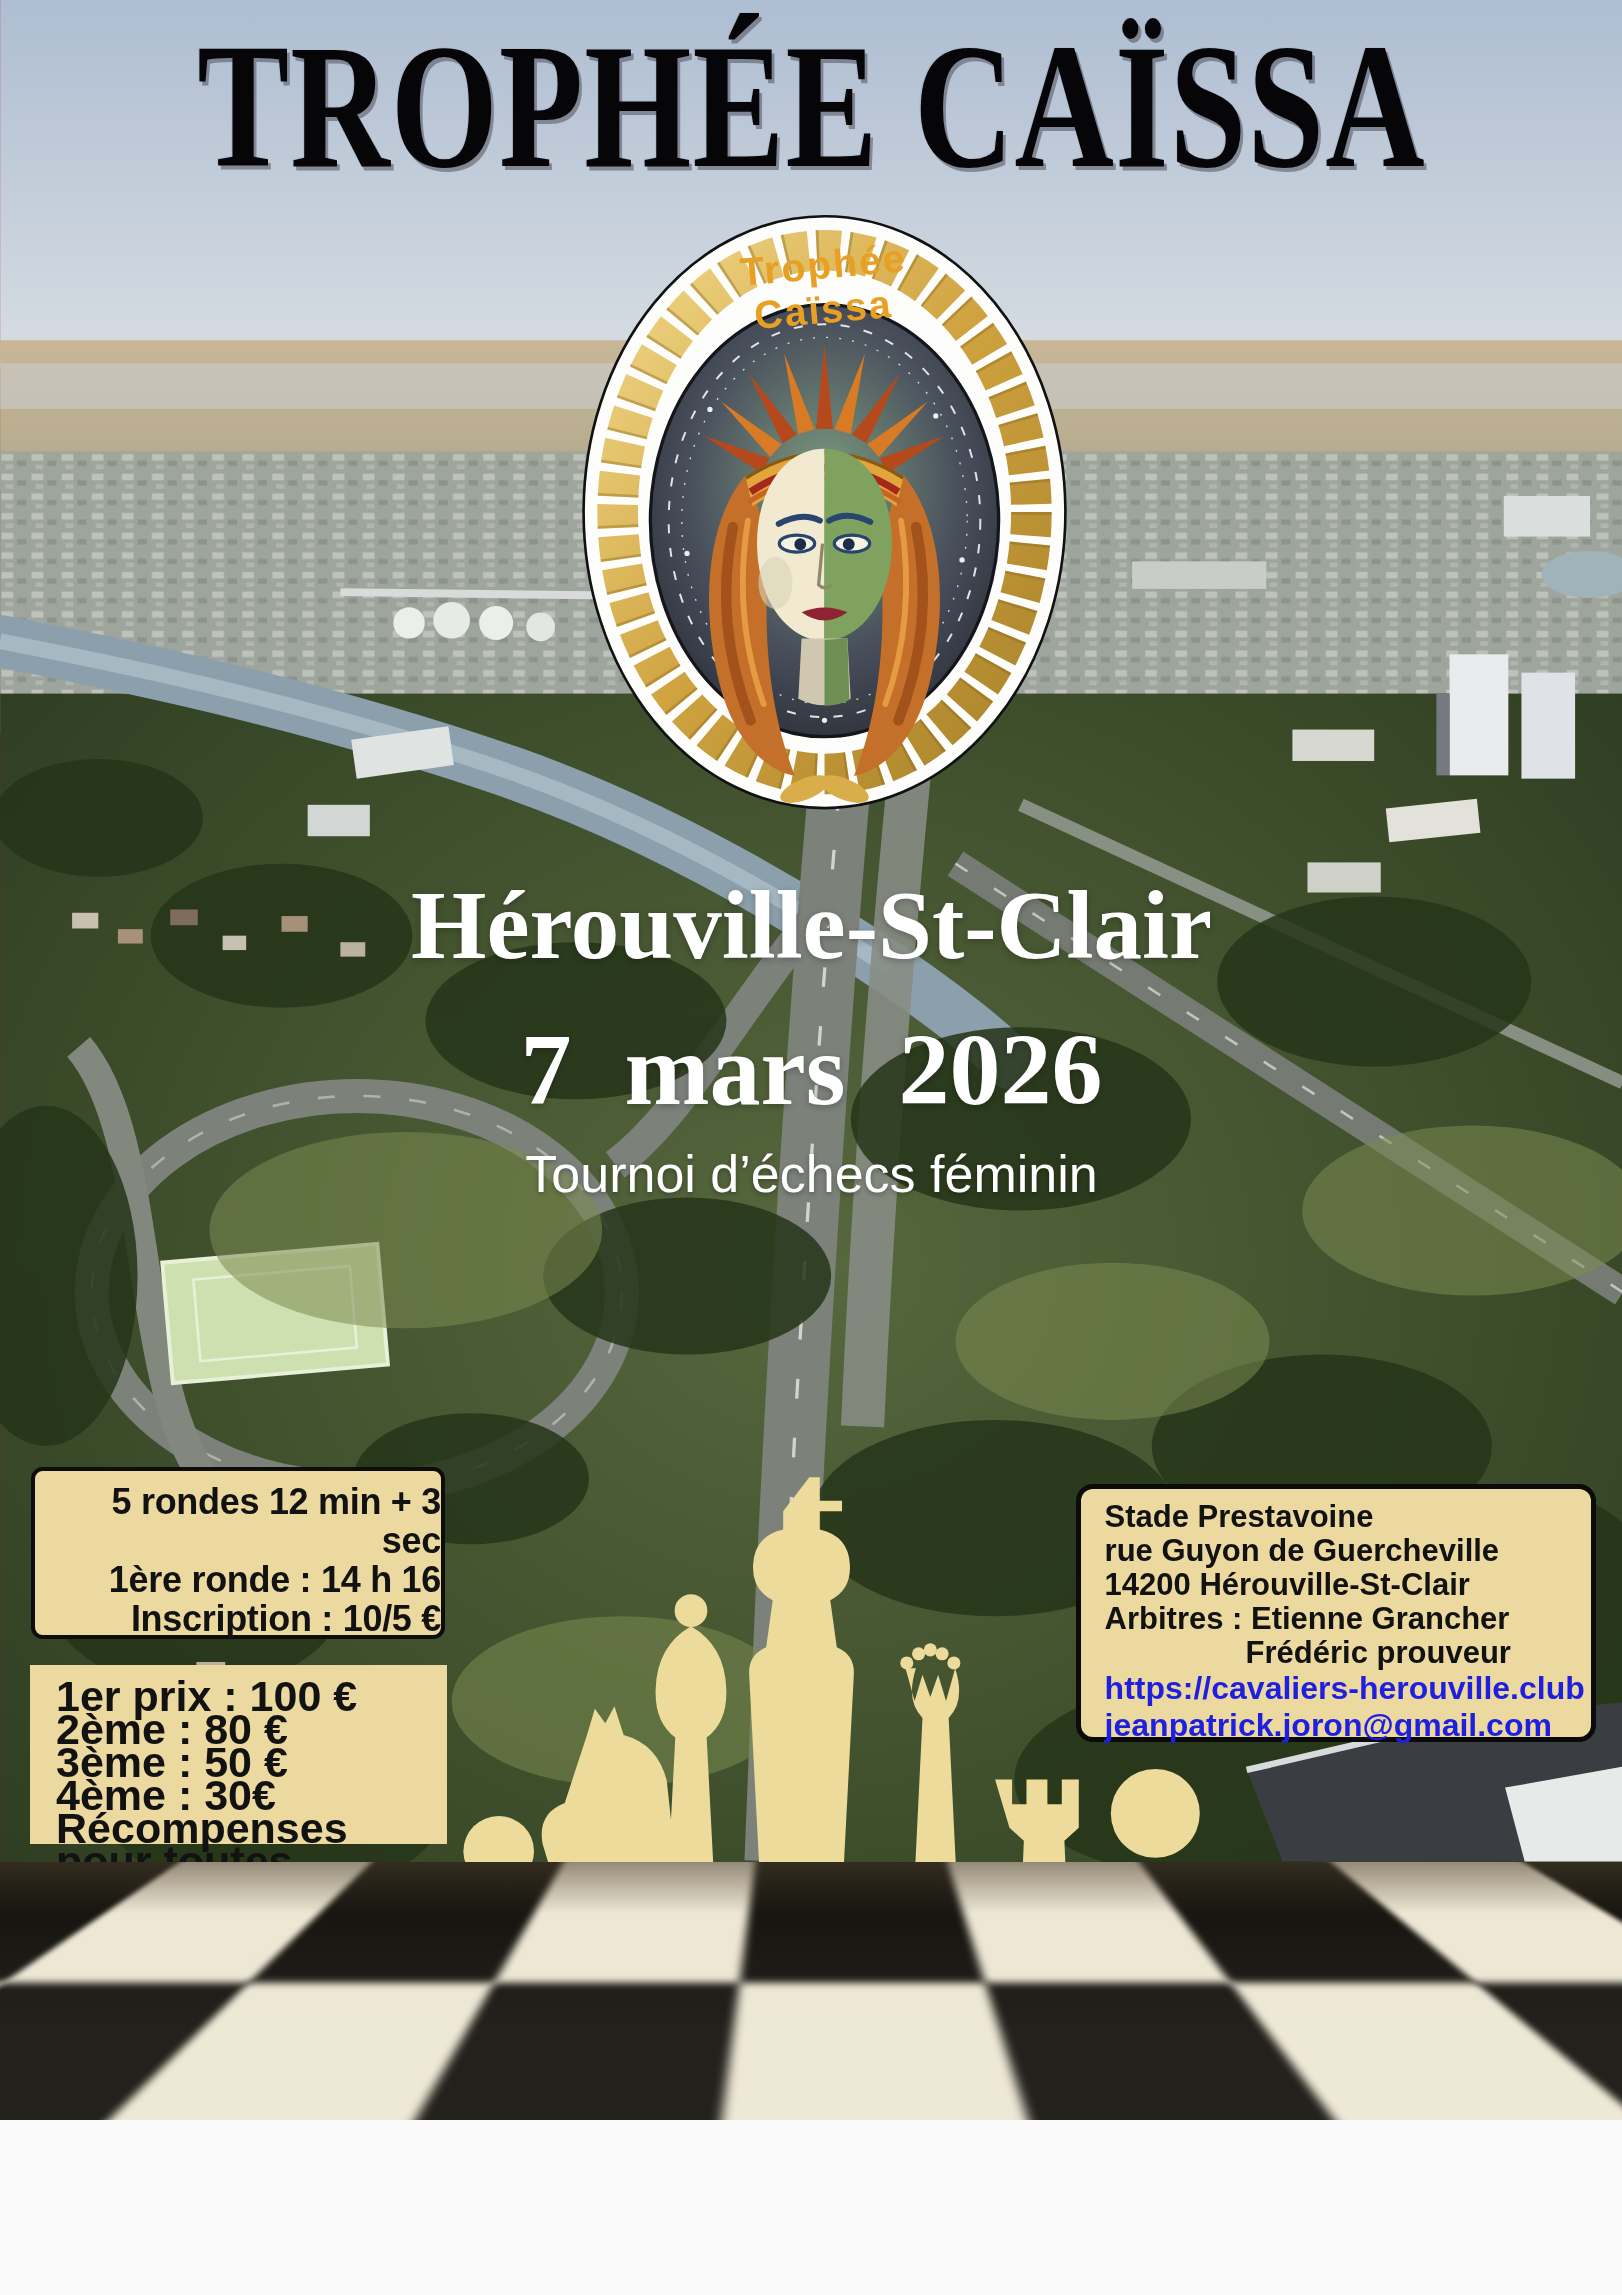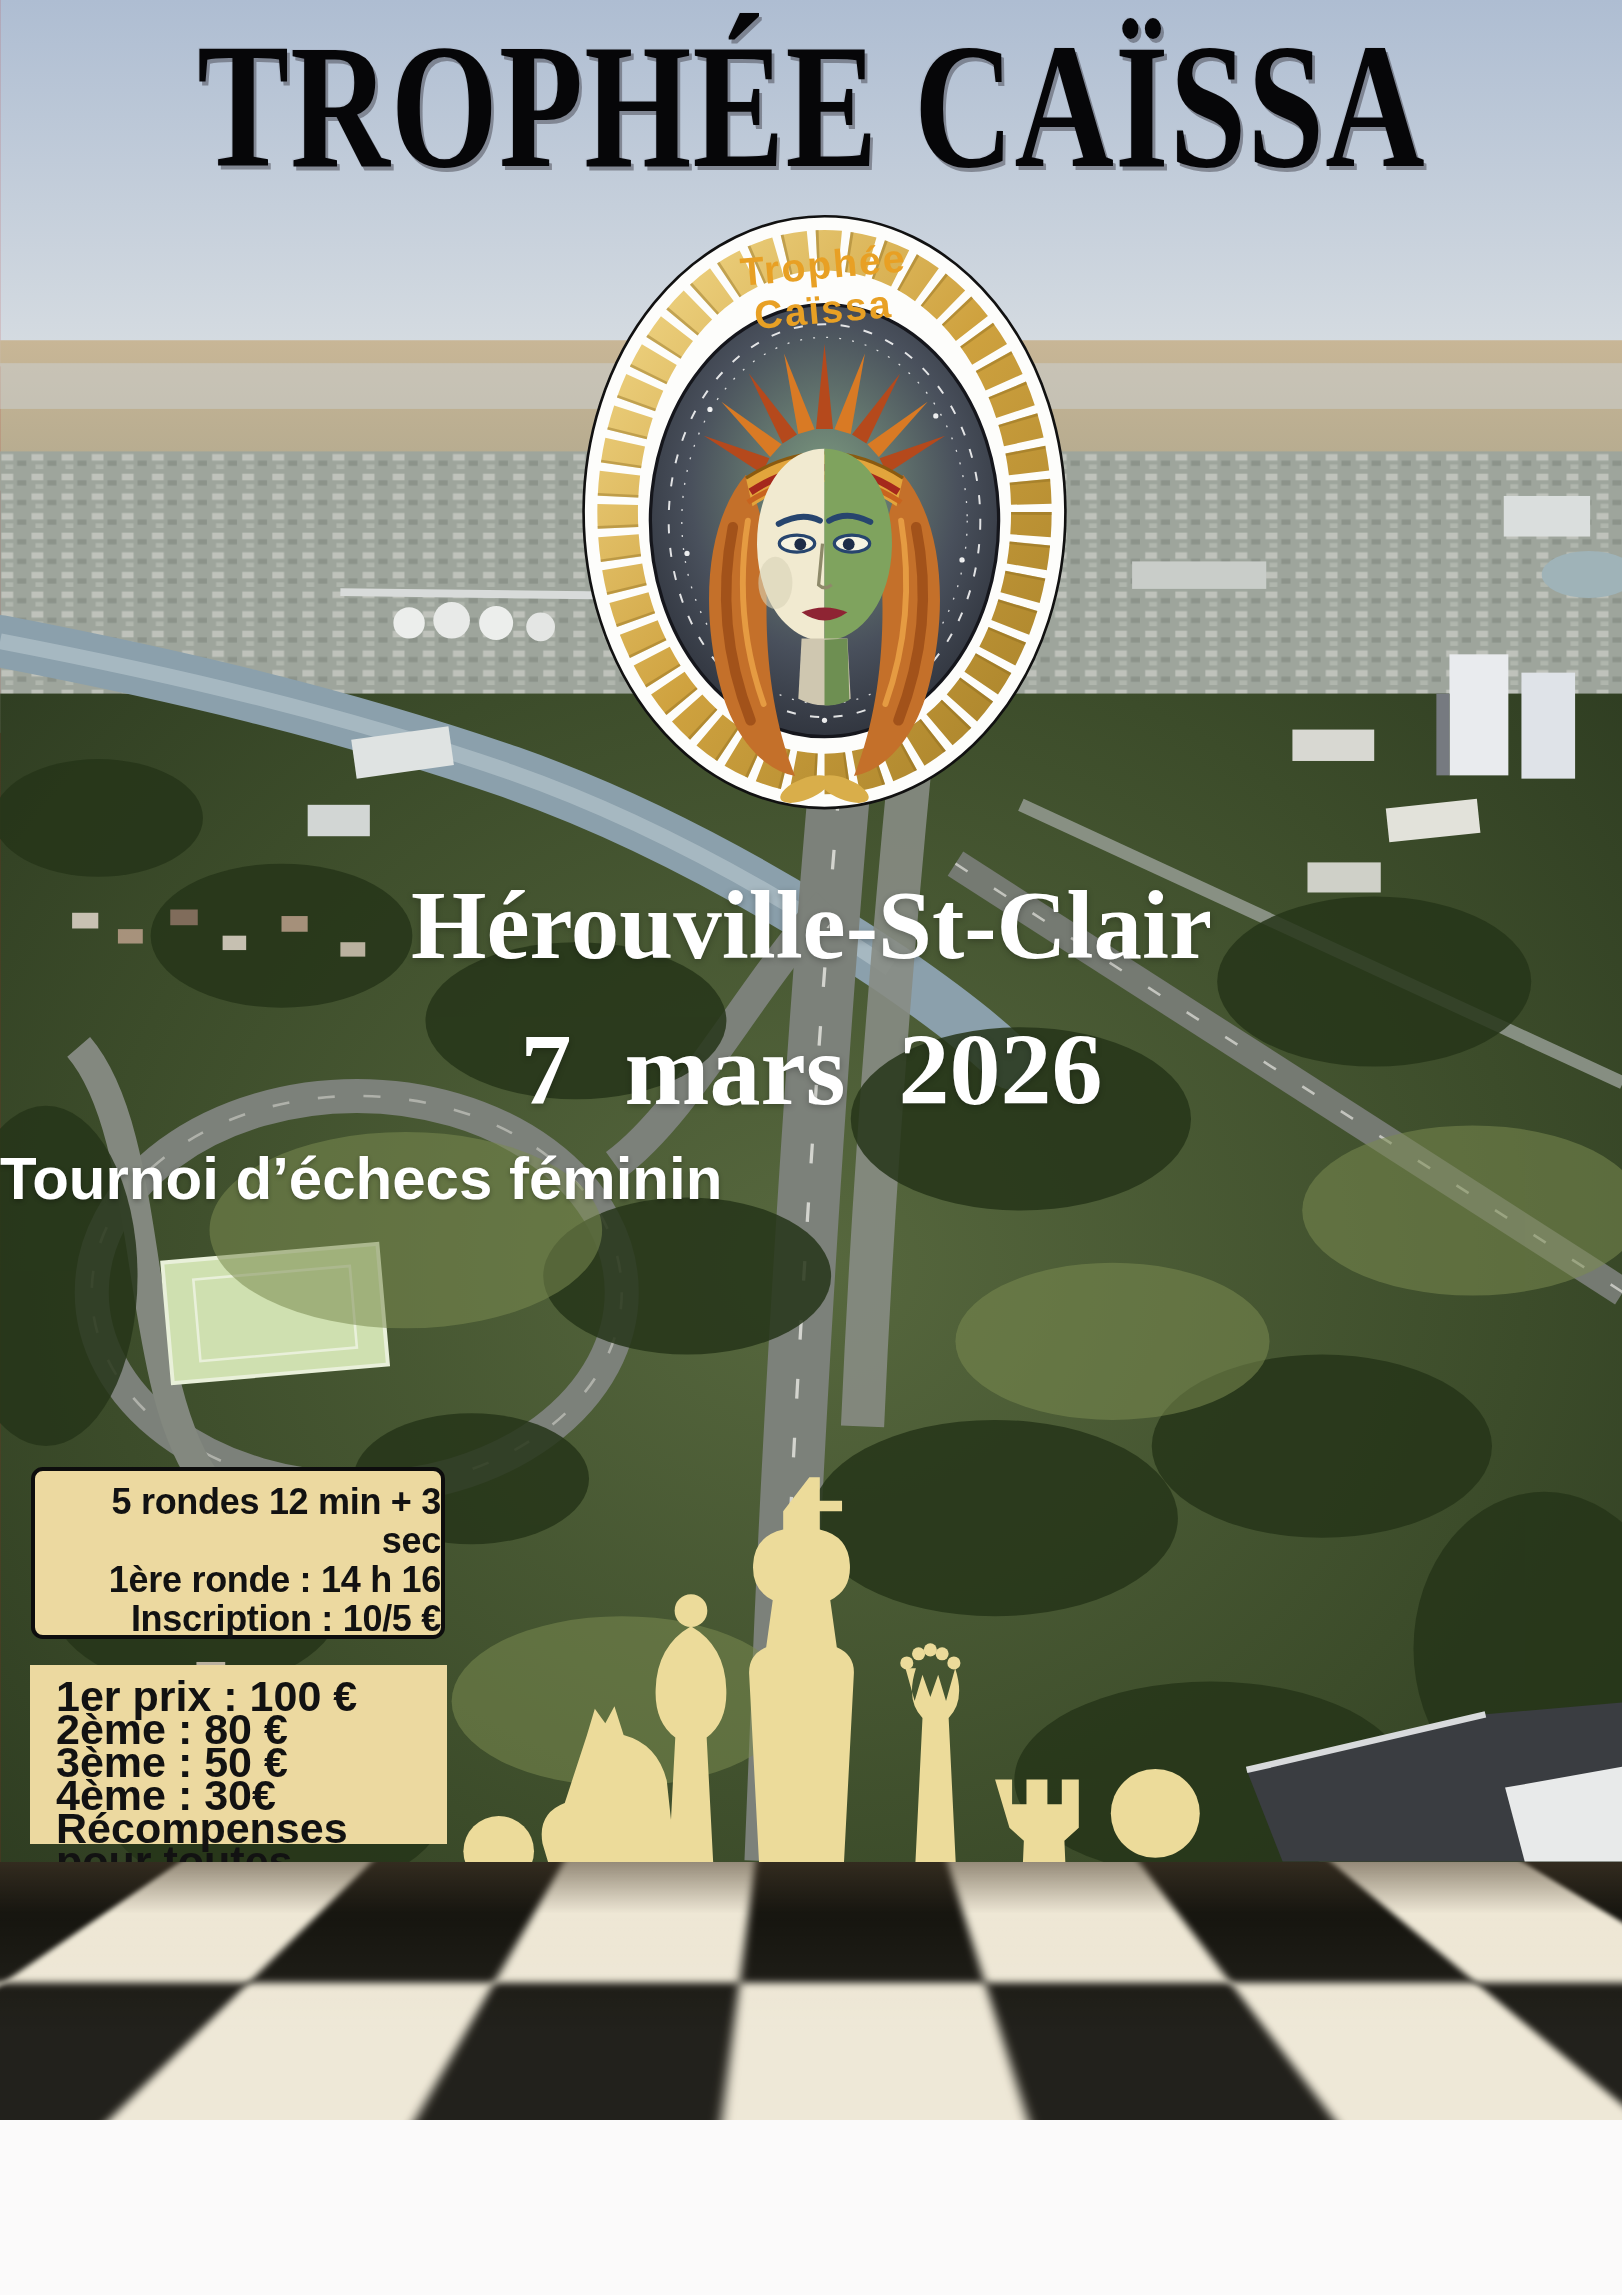--- a/index.html
+++ b/index.html
@@ -10,22 +10,22 @@
   .title{left:0;top:5.2px;width:1623px;text-align:center;white-space:nowrap;
          font-family:"Liberation Serif",serif;font-weight:700;font-size:164px;
          letter-spacing:1.3px;color:#060608;transform:scale(.84,1.08);transform-origin:50% 0;
          text-shadow:3.3px 3.9px 0 rgba(70,70,80,.50),-1.3px -1.3px 0 rgba(160,170,185,.35);}
   .location{left:0;top:870px;width:1623px;text-align:center;color:#fff;
             font-family:"Liberation Serif",serif;font-weight:700;font-size:97px;
             text-shadow:0 2px 6.5px rgba(0,0,0,.25);}
   .date{left:0;top:1011px;width:1623px;text-align:center;color:#fff;
         font-family:"Liberation Serif",serif;font-weight:700;font-size:102px;
         word-spacing:27.5px;text-shadow:0 2px 6.5px rgba(0,0,0,.25);}
-  .subtitle{left:0;top:1144px;width:1623px;color:#fff;
-        font-weight:700;font-size:60px;text-shadow:0 2px 5.2px rgba(0,0,0,.3);}
+  .subtitle{left:0;top:1144px;width:1623px;text-align:center;color:#fff;
+        font-weight:400;font-size:52px;text-shadow:0 2px 5.2px rgba(0,0,0,.3);}
   
   .infobox{background:#ecd9a0;color:#121212;font-weight:700;box-sizing:border-box;}
   .box-schedule{left:31px;top:1467px;width:414px;height:172px;border:4.6px solid #0d0d0d;
                 border-radius:11.8px;padding:10.5px 0 0 19.6px;font-size:36px;line-height:39px;letter-spacing:-0.3px;text-align:right;}
   .box-prizes{left:30px;top:1665px;width:417px;height:179px;padding:15px 0 0 26px;
               font-size:43px;line-height:33px;}
   .box-venue{left:1076px;top:1484px;width:520px;height:258px;border:5.9px solid #0b0b0b;
              border-radius:17px;padding:10.5px 0 0 23.6px;font-size:31px;line-height:34px;}
   .venue-indent{padding-left:141px;}
   .blue-link{color:#1f1fe0;font-size:32px;line-height:37px;text-decoration:none;display:block;}
@@ -300,20 +300,29 @@
   </div>
 
   <div class="abs infobox box-prizes">
     <div>1er prix : 100 €</div>
     <div>2ème : 80 €</div>
     <div>3ème : 50 €</div>
     <div>4ème : 30€</div>
     <div>Récompenses pour toutes</div>
   </div>
 
+  <div class="abs infobox box-venue">
+    <div>Stade Prestavoine</div>
+    <div>rue Guyon de Guercheville</div>
+    <div>14200 Hérouville-St-Clair</div>
+    <div>Arbitres : Etienne Grancher</div>
+    <div class="venue-indent">Frédéric prouveur</div>
+    <a class="blue-link" href="#">https://cavaliers-herouville.club</a>
+    <a class="blue-link" href="#">jeanpatrick.joron@gmail.com</a>
+  </div>
 
   <div class="abs board-zone">
     <div class="checker"></div>
     <div class="board-shade"></div>
   </div>
 
   <div class="abs logo-band">
 
     <div>
       

